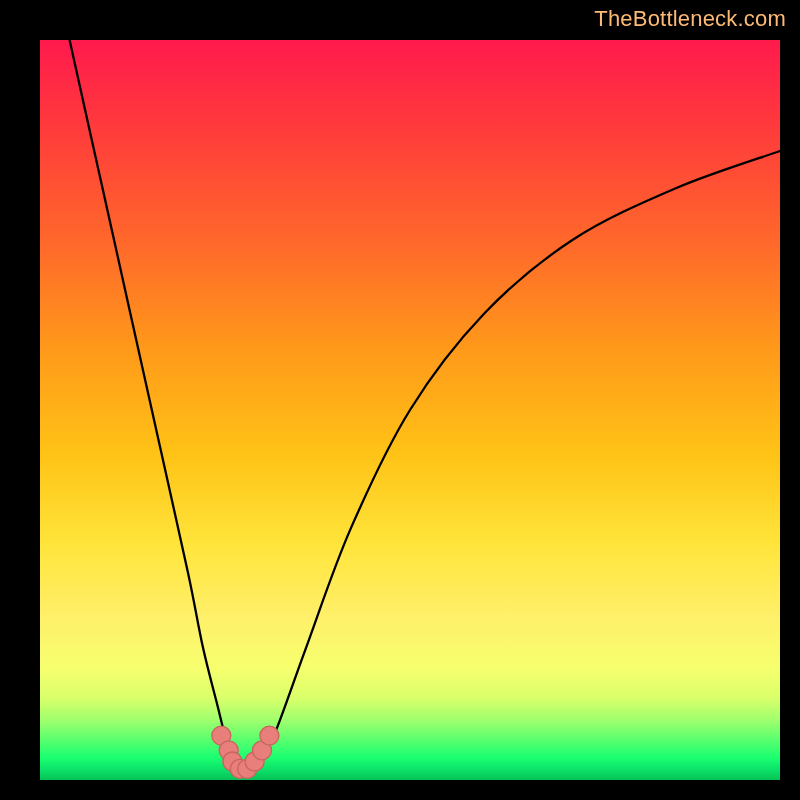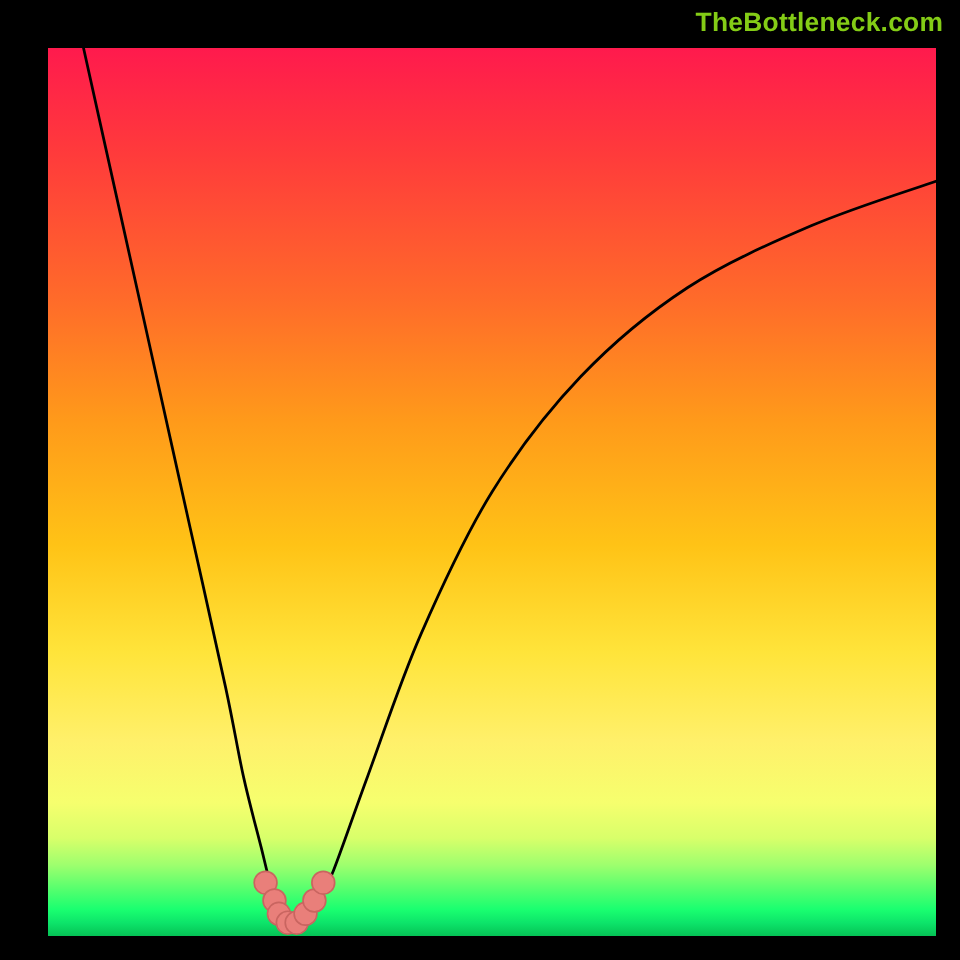--- a/index.html
+++ b/index.html
@@ -41,24 +41,24 @@
       #4eff6e 95%,
       #1aff70 97%,
       #0de46a 98.5%,
       #05c255 100%
     );
   }
   .watermark {
     position: absolute;
     right: 14px;
     top: 6px;
-    color: #84cc16;
+    color: #fdba74;
     font-size: 22px;
     letter-spacing: 0.2px;
-    font-weight: 700;
+    font-weight: 400;
     user-select: none;
   }
   svg.curve {
     position: absolute;
     left: 0;
     top: 0;
     width: 740px;
     height: 740px;
     overflow: visible;
   }

